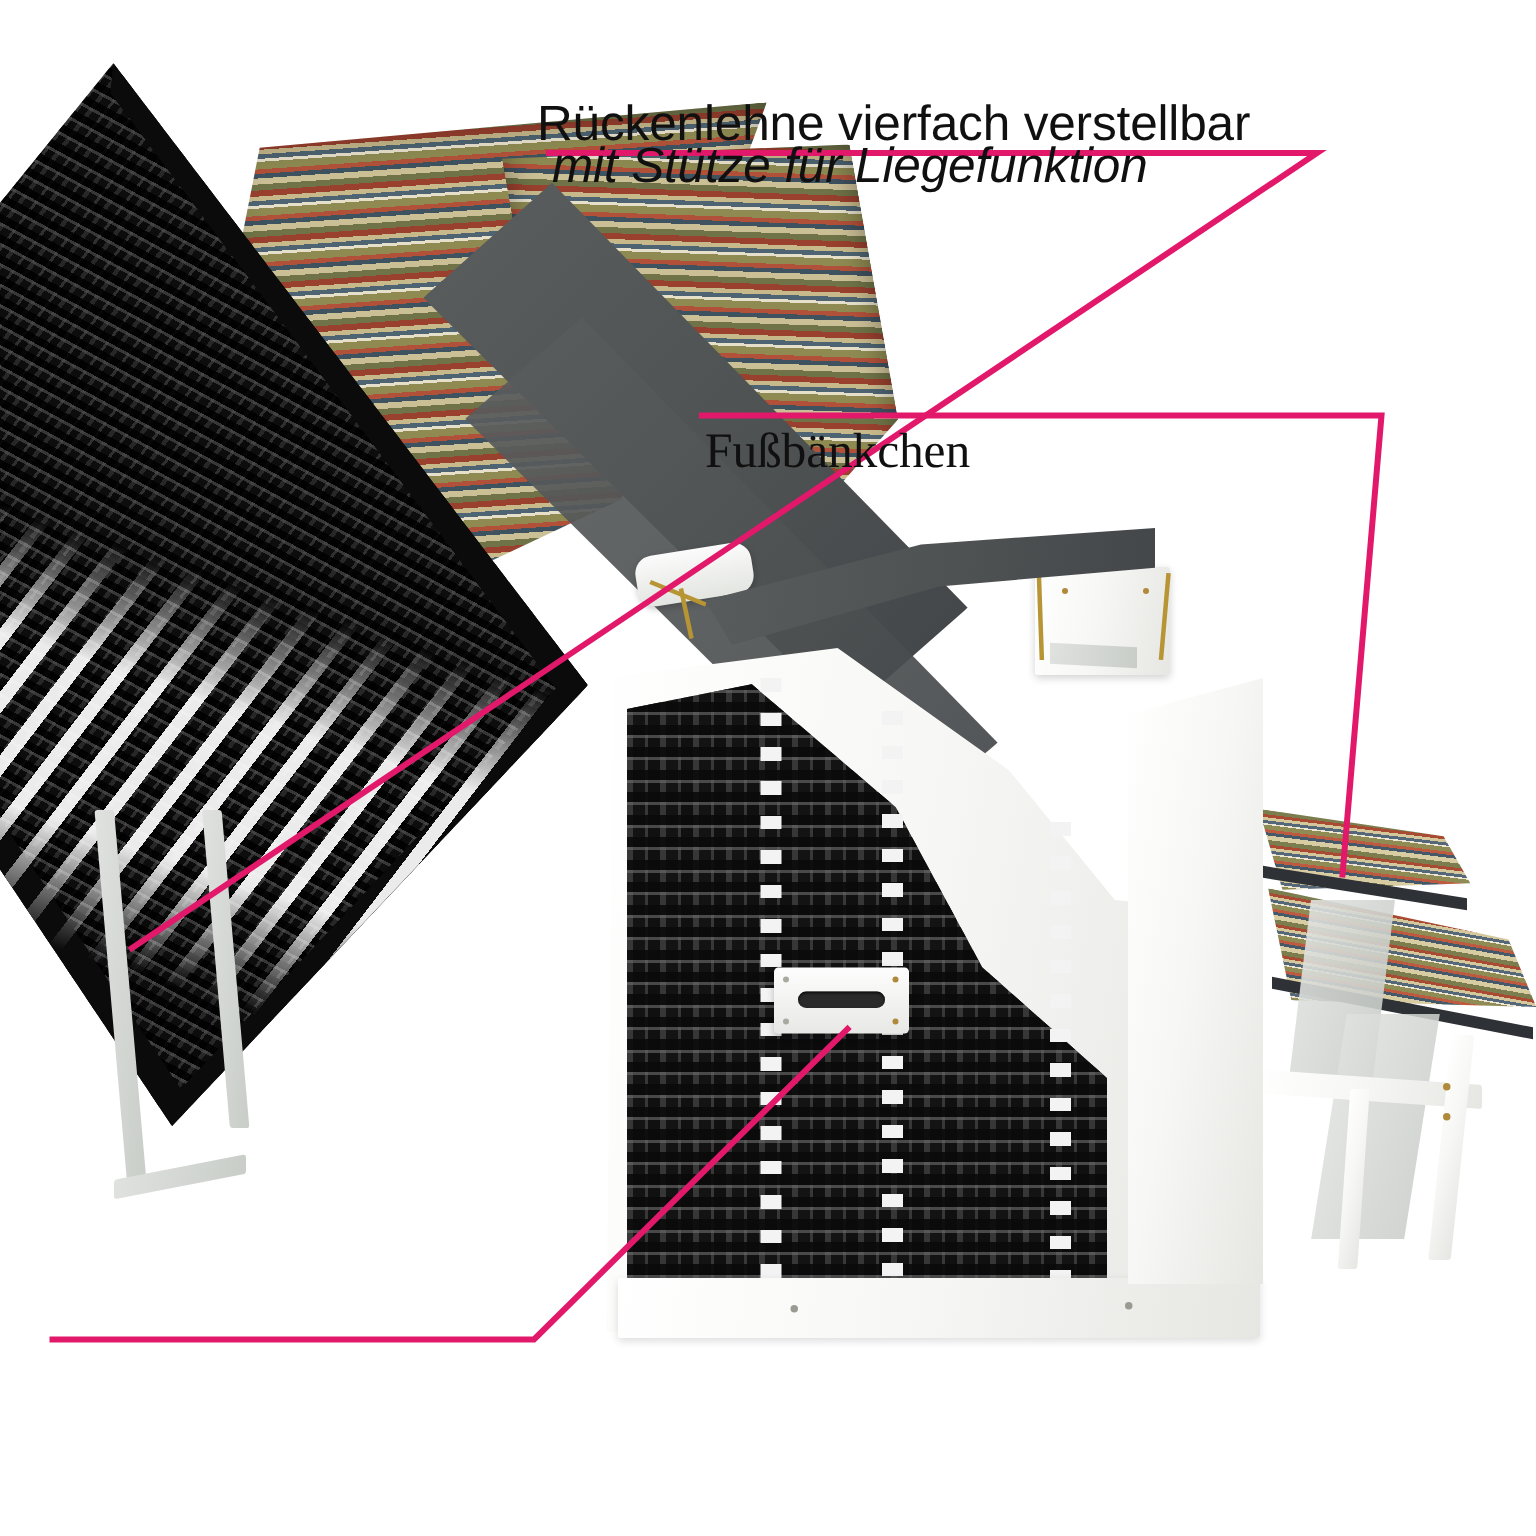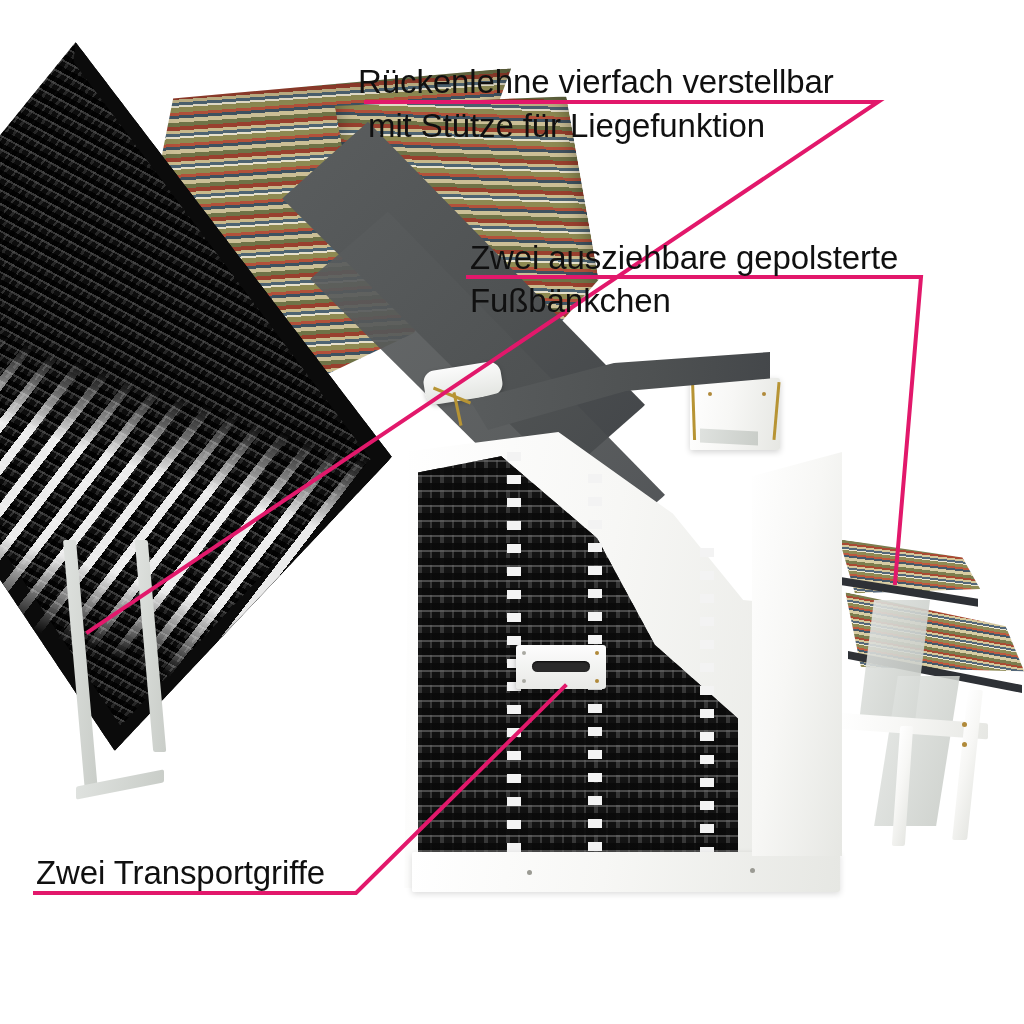--- a/index.html
+++ b/index.html
@@ -213,20 +213,18 @@
 
       <path d="M 366 102 L 878 102 L 88 632"></path>
 
       <path d="M 468 277 L 921 277 L 895 583"></path>
 
       <path d="M 35 893 L 356 893 L 565 686"></path>
     </g>
   </svg>
 
   <div class="callout-text" style="left:358px;top:60px;">Rückenlehne vierfach verstellbar</div>
-  <div class="callout-text" style="left:368px;top:104px;">mit Stütze für Liegefunktion</div>
-
-  <div class="callout-text" style="left:470px;top:236px;">Zwei ausziehbare gepolsterte</div>
-  <div class="callout-text" style="left:470px;top:279px;">Fußbänkchen</div>
-
-  <div class="callout-text" style="left:36px;top:851px;">Zwei Transportgriffe</div>
+  <div class="callout-text" style="left:368px;top:88px;font-style:italic;">mit Stütze für Liegefunktion</div>
+
+  <div class="callout-text" style="left:470px;top:279px;font-family:Liberation Serif, serif;">Fußbänkchen</div>
+
 
 </div>
 
 </body></html>

